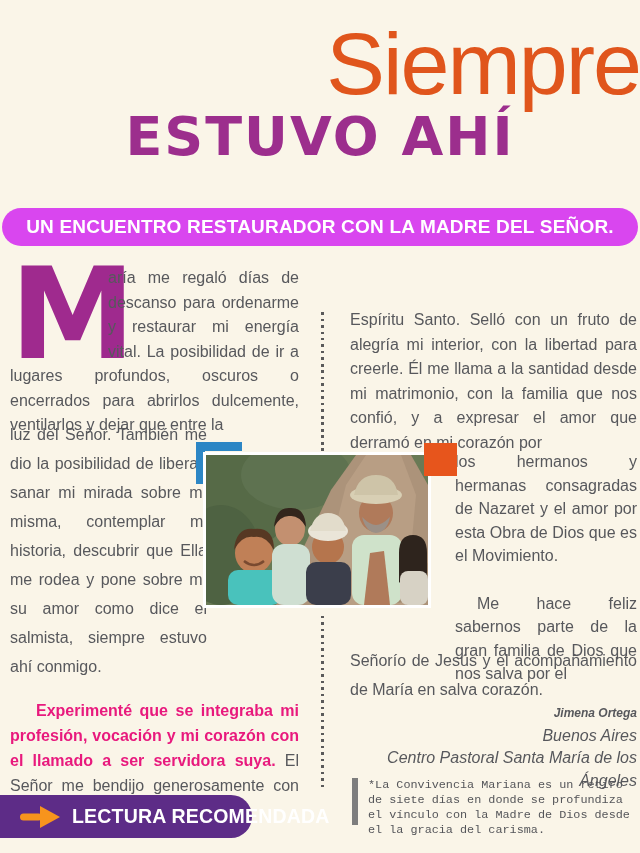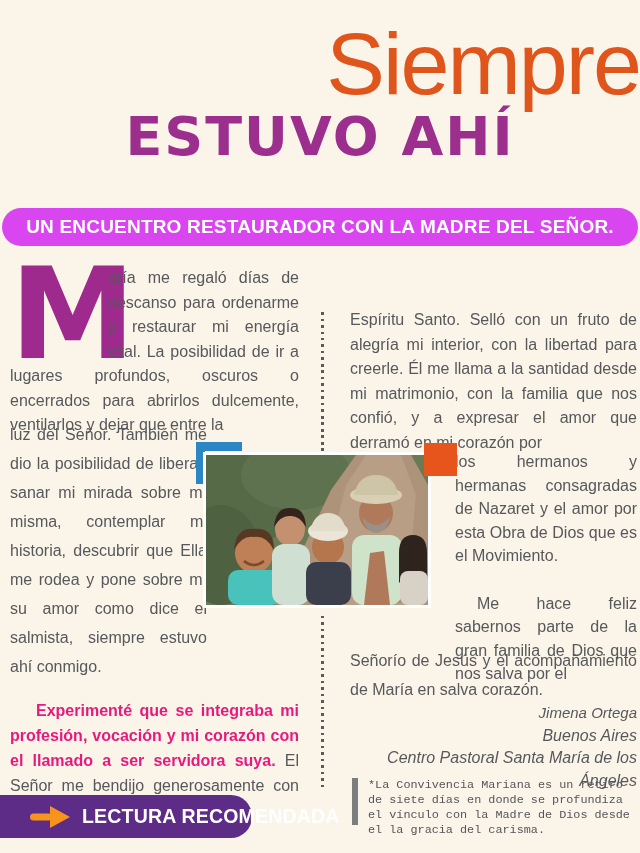--- a/index.html
+++ b/index.html
@@ -39,21 +39,21 @@
   .lb3{left:10px;top:654px;width:289px;line-height:25px;text-indent:26px;margin-top:44px;}
   .highlight{color:#e8197d;font-weight:bold;}
   .rb1{left:350px;top:308px;width:287px;line-height:24.5px;}
   .rb2{left:455px;top:450px;width:182px;line-height:23.5px;}
   .rb2 .para2{margin-top:24px;text-indent:22px;}
   .rb3{left:350px;top:646px;width:287px;line-height:29px;}
   .signature{
     position:absolute;left:330px;top:702px;width:307px;text-align:right;
     font-style:italic;font-size:16px;line-height:22.5px;
   }
-  .signature .sig-name{font-weight:normal;font-size:15px;}
+  .signature .sig-name{font-weight:bold;font-size:12px;}
   
   .photo-frame{
     position:absolute;left:203px;top:452px;width:222px;height:150px;
     border:3px solid #ffffff;box-sizing:content-box;background:#7a8a66;
   }
   .photo-frame svg{display:block;}
   .corner-bracket{
     position:absolute;left:196px;top:442px;width:46px;height:42px;
     border-left:9px solid #2c86c5;border-top:9px solid #2c86c5;
     box-sizing:border-box;
@@ -81,21 +81,21 @@
   .footnote{
     position:absolute;left:352px;top:778px;width:286px;
     display:flex;align-items:flex-start;font-family:Liberation Mono, monospace;
   }
   .footnote .bar{width:6px;height:47px;background:#7d7d7d;margin-right:10px;flex:none;}
   .footnote .fn-text{font-size:11.8px;line-height:15px;color:#55565a;width:270px;}
   
   .reco-btn{
     position:absolute;left:0;top:795px;width:252px;height:43px;
     background:#5d2c87;border-radius:0 21px 21px 0;
-    display:flex;align-items:center;padding-left:28px;box-sizing:border-box;
+    display:flex;align-items:center;padding-left:18px;box-sizing:border-box;
     cursor:pointer;border:none;
   }
   .reco-btn .arrow{width:42px;height:22px;margin-right:12px;flex:none;}
   .reco-btn span.lbl{
     color:#ffffff;font-weight:bold;font-size:19.5px;letter-spacing:0.2px;
     white-space:nowrap;
   }
 </style>
 </head>
 <body>

